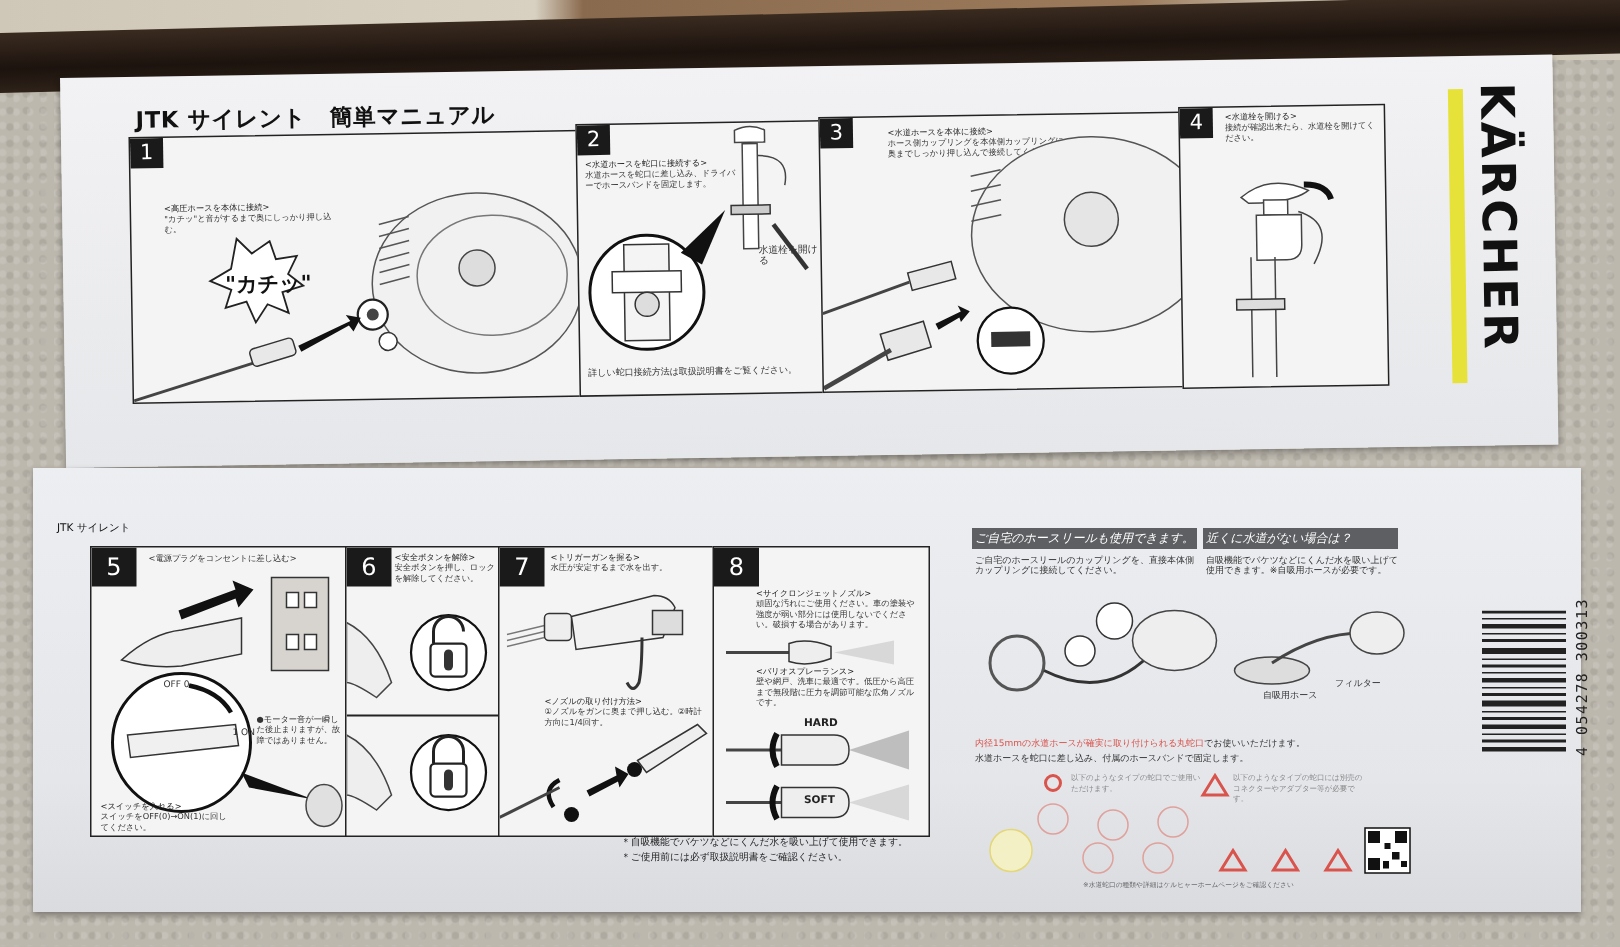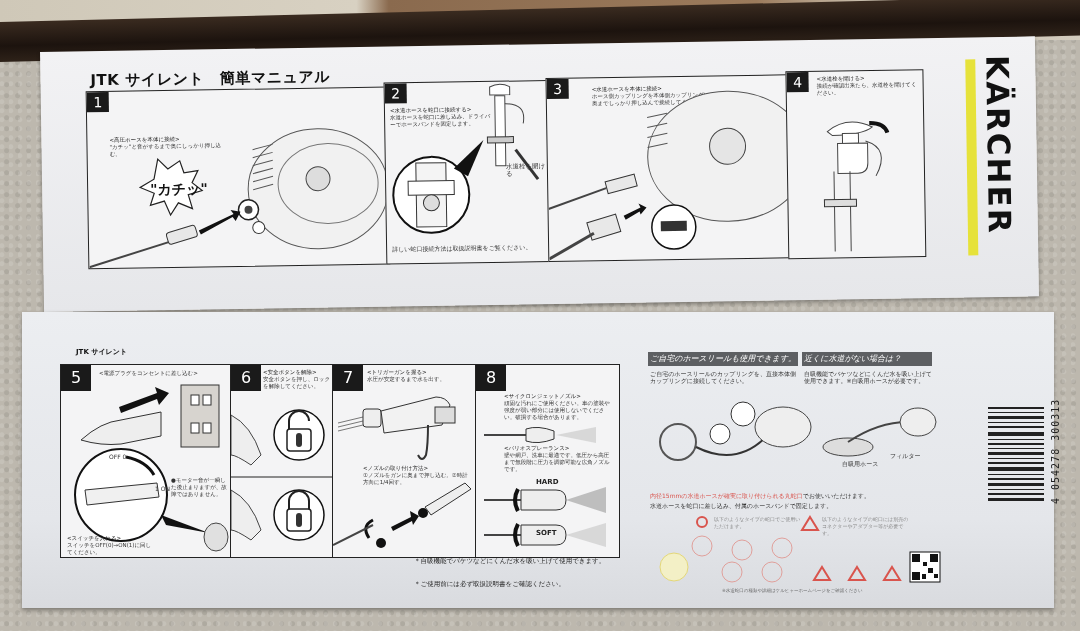--- a/index.html
+++ b/index.html
@@ -15,21 +15,21 @@
     background:linear-gradient(90deg,#cfc8b8 0,#d8d1c2 33%,#8a6a4e 36%,#9c7b5c 70%,#c9bfae 80%,#d2cbbd 100%);}
   .shelf{position:absolute;left:0;top:22px;width:1080px;height:40px;
     background:linear-gradient(180deg,#3a2b20 0,#1c130e 60%,#2e2219 100%);
     transform:skewY(-1.4deg);transform-origin:0 0;}
   .box{position:absolute;background:#eeeff1;box-shadow:0 2px 4px rgba(0,0,0,.35);}
   .box1{left:40px;top:52px;width:995px;height:260px;transform:rotate(-0.9deg);transform-origin:0 0;
     background:linear-gradient(180deg,#f2f2f4,#e6e7ea);}
   .box2{left:22px;top:312px;width:1032px;height:296px;
     background:linear-gradient(180deg,#eceef1 0,#e4e6ea 70%,#d9dbdf 100%);}
   .manual-title{position:absolute;left:50px;top:20px;font-weight:bold;font-size:15px;color:#111;letter-spacing:.5px;}
-  .small-title{position:absolute;left:16px;top:35px;font-weight:bold;font-size:7px;color:#111;margin-left:38px;}
+  .small-title{position:absolute;left:16px;top:35px;font-weight:normal;font-size:7px;color:#111;}
   .panel{position:absolute;border:1.5px solid #222;background:#f4f4f5;overflow:hidden;}
   .num{position:absolute;left:0;top:0;background:#1a1a1a;color:#fff;font-size:14px;line-height:20px;
     width:22px;text-align:center;font-weight:normal;}
   .num.big{font-size:16px;width:30px;line-height:26px;}
   .cap{position:absolute;font-size:5.5px;line-height:7px;color:#333;}
   .cap b{font-weight:normal;color:#222;}
   .bubble{position:absolute;font-weight:bold;font-size:14px;color:#111;}
   .illus{position:absolute;}
   .karcher-bar{position:absolute;background:#e6e23a;}
   .karcher-text{position:absolute;font-weight:900;font-size:31px;color:#111;
@@ -241,21 +241,21 @@
       <polygon points="90,170 130,158 130,182" fill="#bbb" opacity=".5"></polygon>
     </svg>
     <div class="cap" style="left:28px;top:80px;width:110px;">
       <b>&lt;バリオスプレーランス&gt;</b><br><span>壁や網戸、洗車に最適です。低圧から高圧まで無段階に圧力を調節可能な広角ノズルです。</span>
     </div>
     <div class="hard-soft" style="left:60px;top:113px;">HARD</div>
     <div class="hard-soft" style="left:60px;top:164px;">SOFT</div>
   </div>
 
   <div class="note" style="left:392px;top:245px;">＊自吸機能でバケツなどにくんだ水を吸い上げて使用できます。</div>
-  <div class="note" style="left:392px;top:255px;margin-top:13px;">＊ご使用前には必ず取扱説明書をご確認ください。</div>
+  <div class="note" style="left:392px;top:255px;">＊ご使用前には必ず取扱説明書をご確認ください。</div>
 
   <div class="gray-head" style="left:626px;top:40px;width:148px;">ご自宅のホースリールも使用できます。</div>
   <div class="cap" style="left:628px;top:58px;width:150px;font-size:6px;">ご自宅のホースリールのカップリングを、直接本体側カップリングに接続してください。</div>
   <div class="gray-head" style="left:780px;top:40px;width:128px;">近くに水道がない場合は？</div>
   <div class="cap" style="left:782px;top:58px;width:128px;font-size:6px;">自吸機能でバケツなどにくんだ水を吸い上げて使用できます。※自吸用ホースが必要です。</div>
   <svg class="illus" style="left:626px;top:80px" width="290" height="80">
     <circle cx="30" cy="50" r="18" fill="none" stroke="#555" stroke-width="2"></circle>
     <path d="M48 55 q40 20 70 -10" fill="none" stroke="#333" stroke-width="2"></path>
     <ellipse cx="135" cy="35" rx="28" ry="20" fill="#eee" stroke="#444"></ellipse>
     <circle cx="95" cy="22" r="12" fill="#fff" stroke="#333"></circle>

